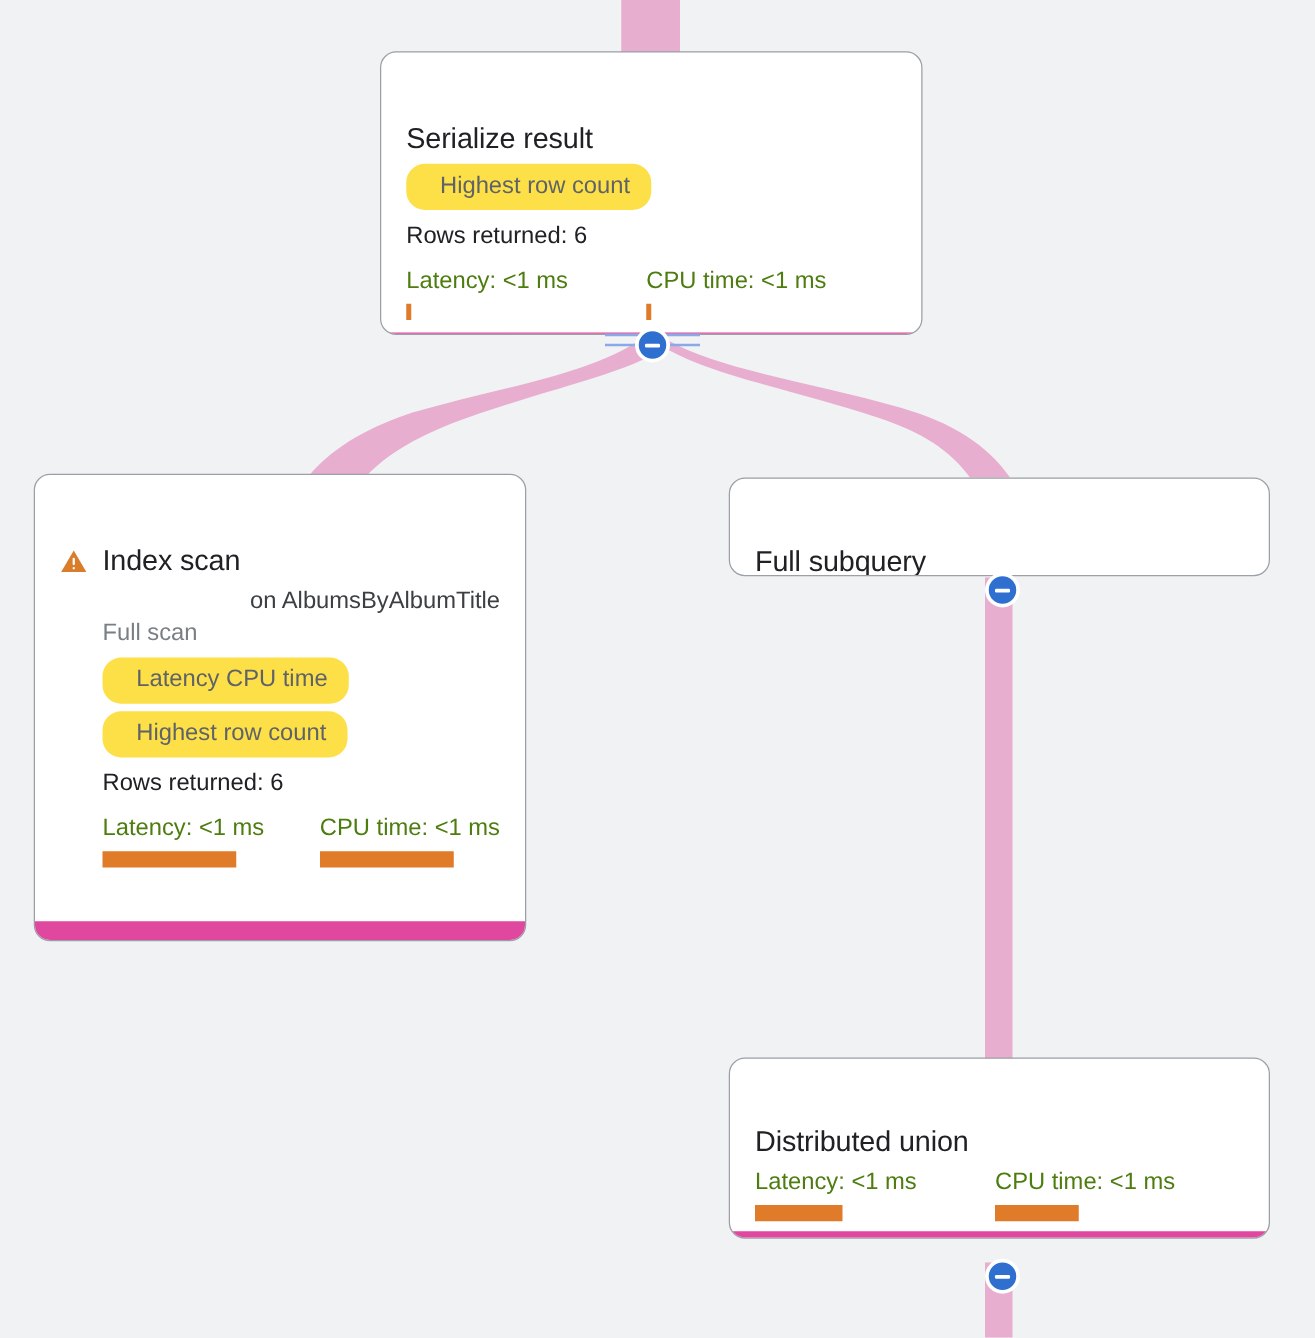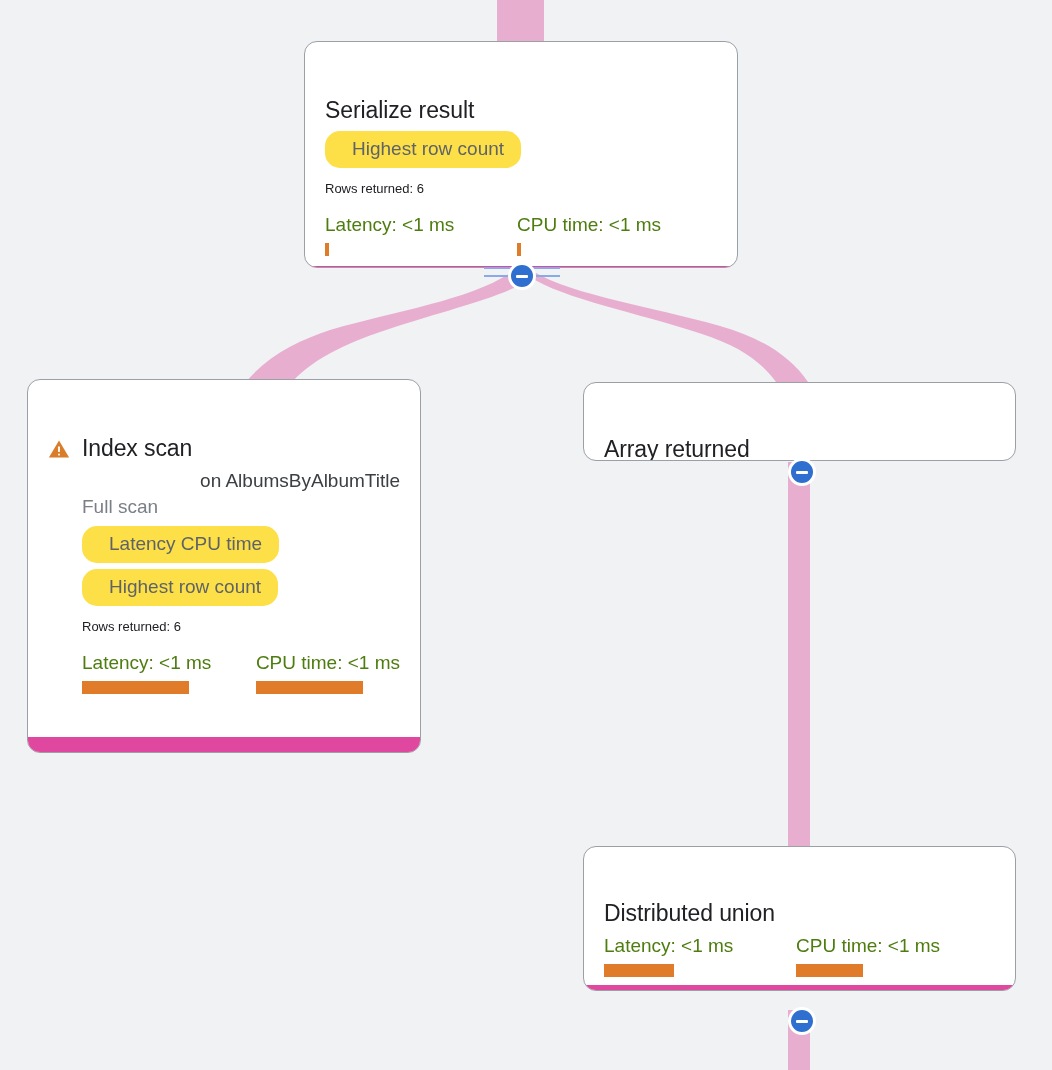--- a/index.html
+++ b/index.html
@@ -107,21 +107,21 @@
     background: #fde047;
     border-radius: 15px;
     color: #5f6368;
     font-size: 19px;
     line-height: 22px;
     padding: 7px 17px 8px 27px;
     white-space: nowrap;
   }
 
   .rows-returned {
-    font-size: 13px;
+    font-size: 19px;
     line-height: 26px;
     color: #202124;
     margin-top: 8px;
     white-space: nowrap;
   }
 
   .metrics {
     display: flex;
     margin-top: 12px;
   }
@@ -277,21 +277,21 @@
           </div>
         </div>
       </div>
     </div>
     <div class="node-footer"></div>
   </div>
 
   <div class="node" style="left:583px; top:382px; width:433px; height:79px;">
     <div class="node-body" style="padding:16px 20px 8px 20px;">
       <div class="node-head">
-        <div class="node-title">Array returned</div>
+        <div class="node-title">Full subquery</div>
       </div>
     </div>
     <div class="node-footer"></div>
   </div>
 
   <div class="collapse-btn" style="left:788px; top:458px;">
     <div class="minus"></div>
   </div>
 
   <div class="node" style="left:583px; top:846px; width:433px; height:145px;">

